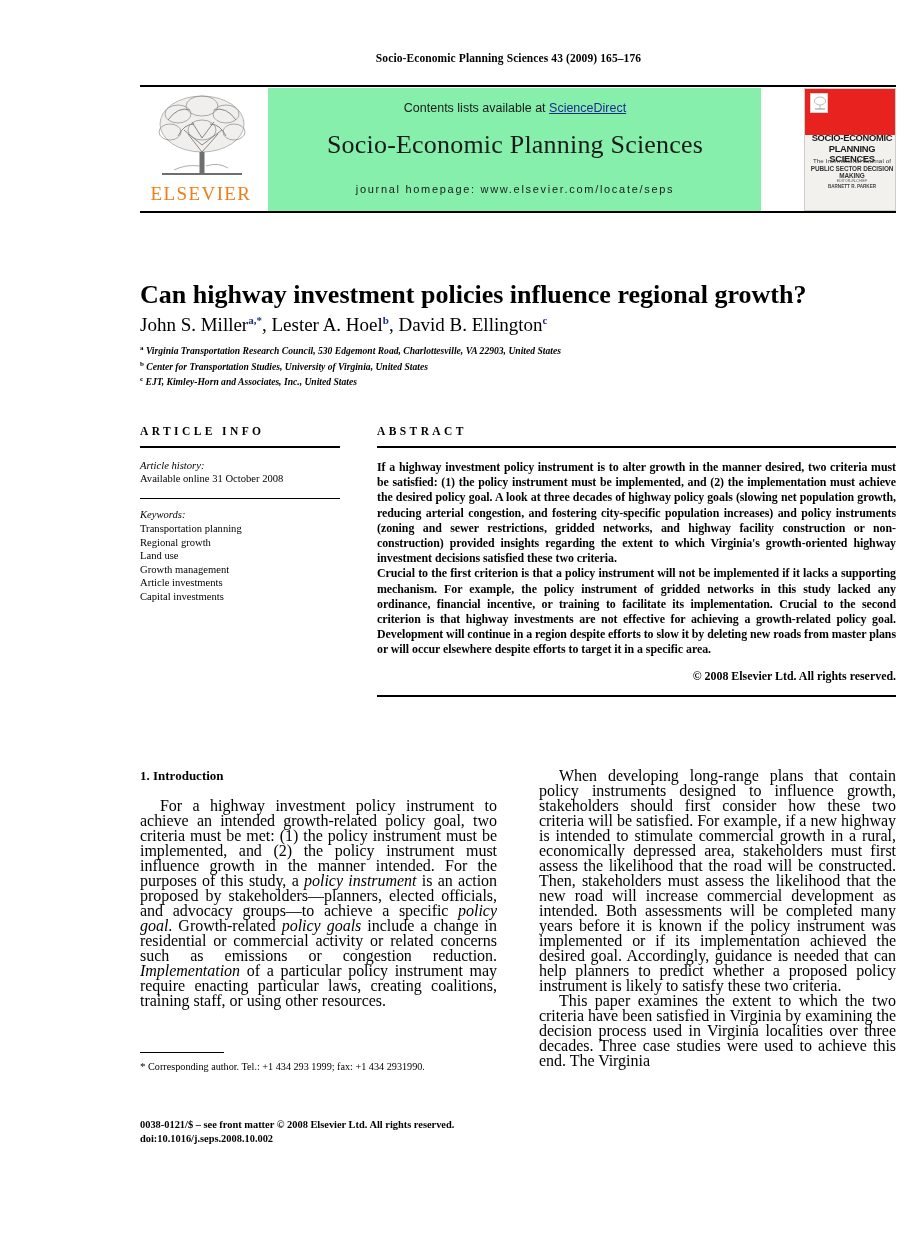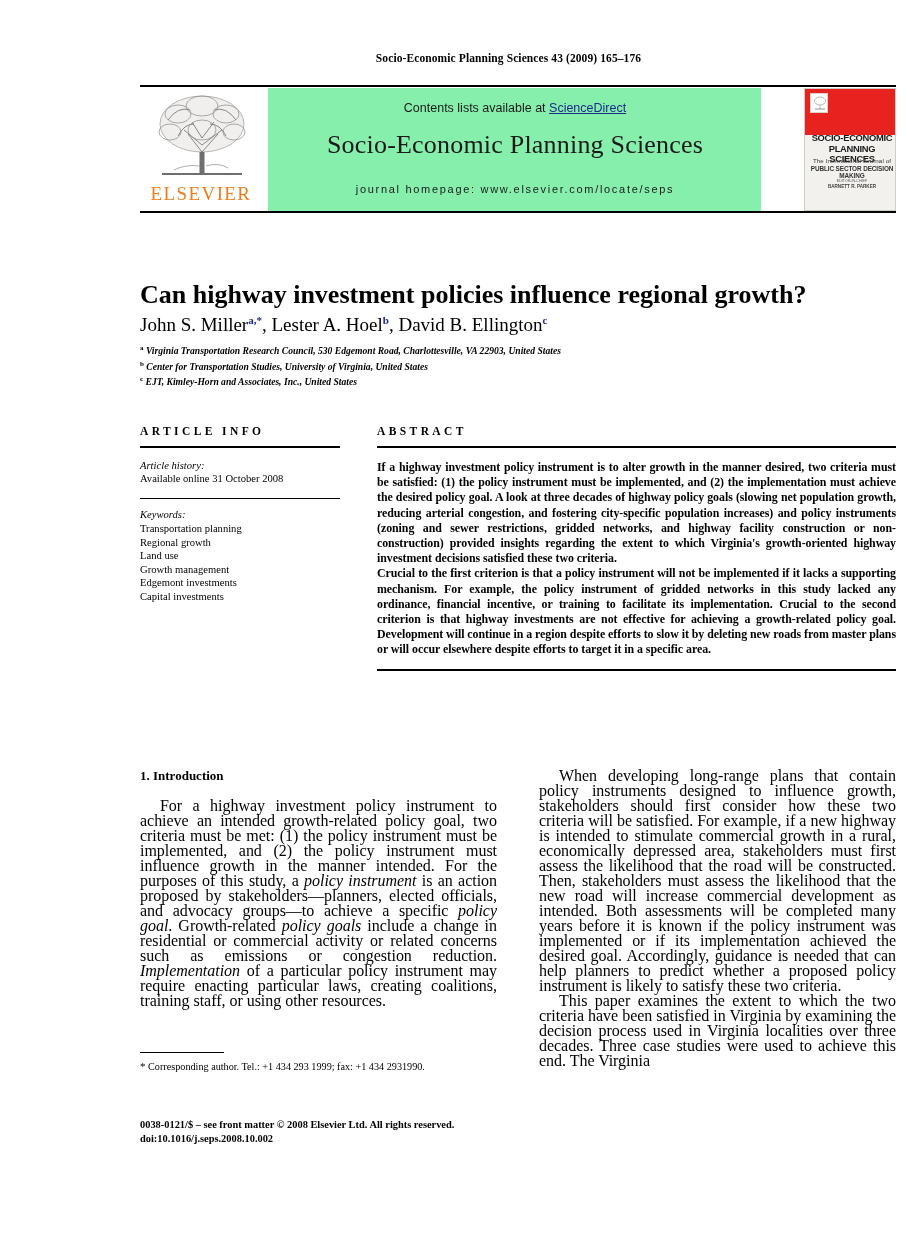--- a/index.html
+++ b/index.html
@@ -350,33 +350,34 @@
       <div>Available online 31 October 2008</div>
     </div>
     <div class="info-rule"></div>
     <div class="kw-list">
       <div class="info-label">Keywords:</div>
       <div id="kw-items">
           <div>Transportation planning</div>
           <div>Regional growth</div>
           <div>Land use</div>
           <div>Growth management</div>
-          <div>Edgemont investments</div>
+          <div>Article investments</div>
           <div>Capital investments</div>
         </div>
     </div>
   </div>
 
   <div class="abstract-col">
     <div class="sec-head">ABSTRACT</div>
     <div class="thin-rule"></div>
     <div class="abstract-body" id="abstract-body">
         <p>If a highway investment policy instrument is to alter growth in the manner desired, two criteria must be satisfied: (1) the policy instrument must be implemented, and (2) the implementation must achieve the desired policy goal. A look at three decades of highway policy goals (slowing net population growth, reducing arterial congestion, and fostering city-specific population increases) and policy instruments (zoning and sewer restrictions, gridded networks, and highway facility construction or non-construction) provided insights regarding the extent to which Virginia's growth-oriented highway investment decisions satisfied these two criteria.</p>
         <p>Crucial to the first criterion is that a policy instrument will not be implemented if it lacks a supporting mechanism. For example, the policy instrument of gridded networks in this study lacked any ordinance, financial incentive, or training to facilitate its implementation. Crucial to the second criterion is that highway investments are not effective for achieving a growth-related policy goal. Development will continue in a region despite efforts to slow it by deleting new roads from master plans or will occur elsewhere despite efforts to target it in a specific area.</p>
       </div>
+    <div class="abstract-copyright">© 2008 Elsevier Ltd. All rights reserved.</div>
     <div class="abstract-rule-bottom"></div>
   </div>
 
   <div class="body-left">
     <div class="section-number-head">1. Introduction</div>
     <div id="left-paras">
         <p class="body-p">For a highway investment policy instrument to achieve an intended growth-related policy goal, two criteria must be met: (1) the policy instrument must be implemented, and (2) the policy instrument must influence growth in the manner intended. For the purposes of this study, a <i>policy instrument</i> is an action proposed by stakeholders—planners, elected officials, and advocacy groups—to achieve a specific <i>policy goal</i>. Growth-related <i>policy goals</i> include a change in residential or commercial activity or related concerns such as emissions or congestion reduction. <i>Implementation</i> of a particular policy instrument may require enacting particular laws, creating coalitions, training staff, or using other resources.</p>
       </div>
   </div>
 

